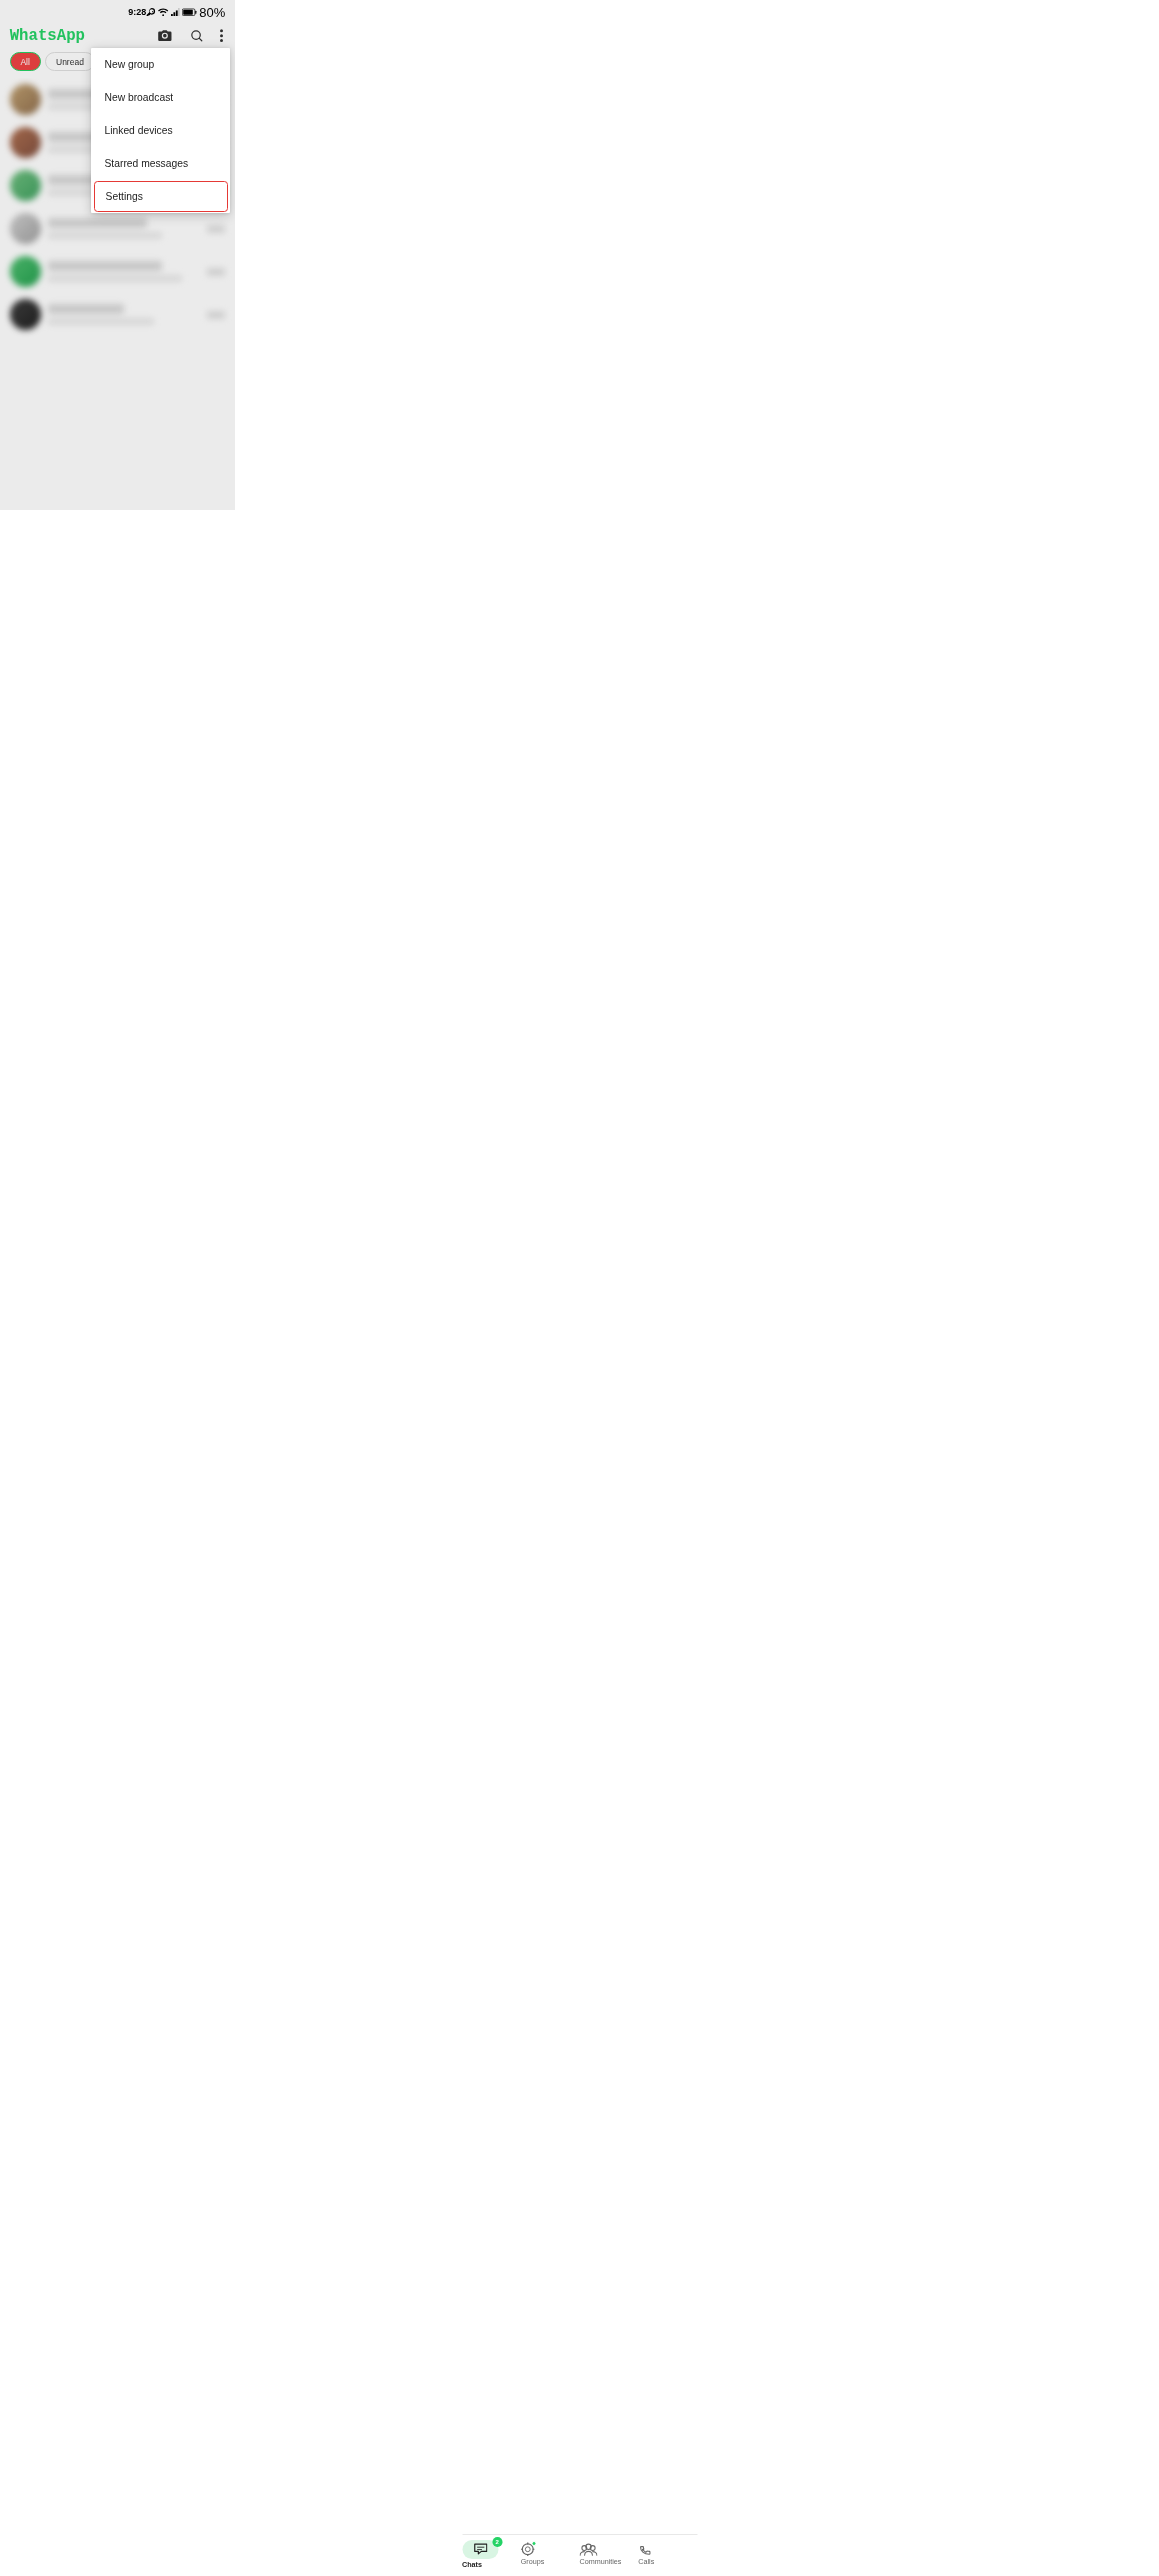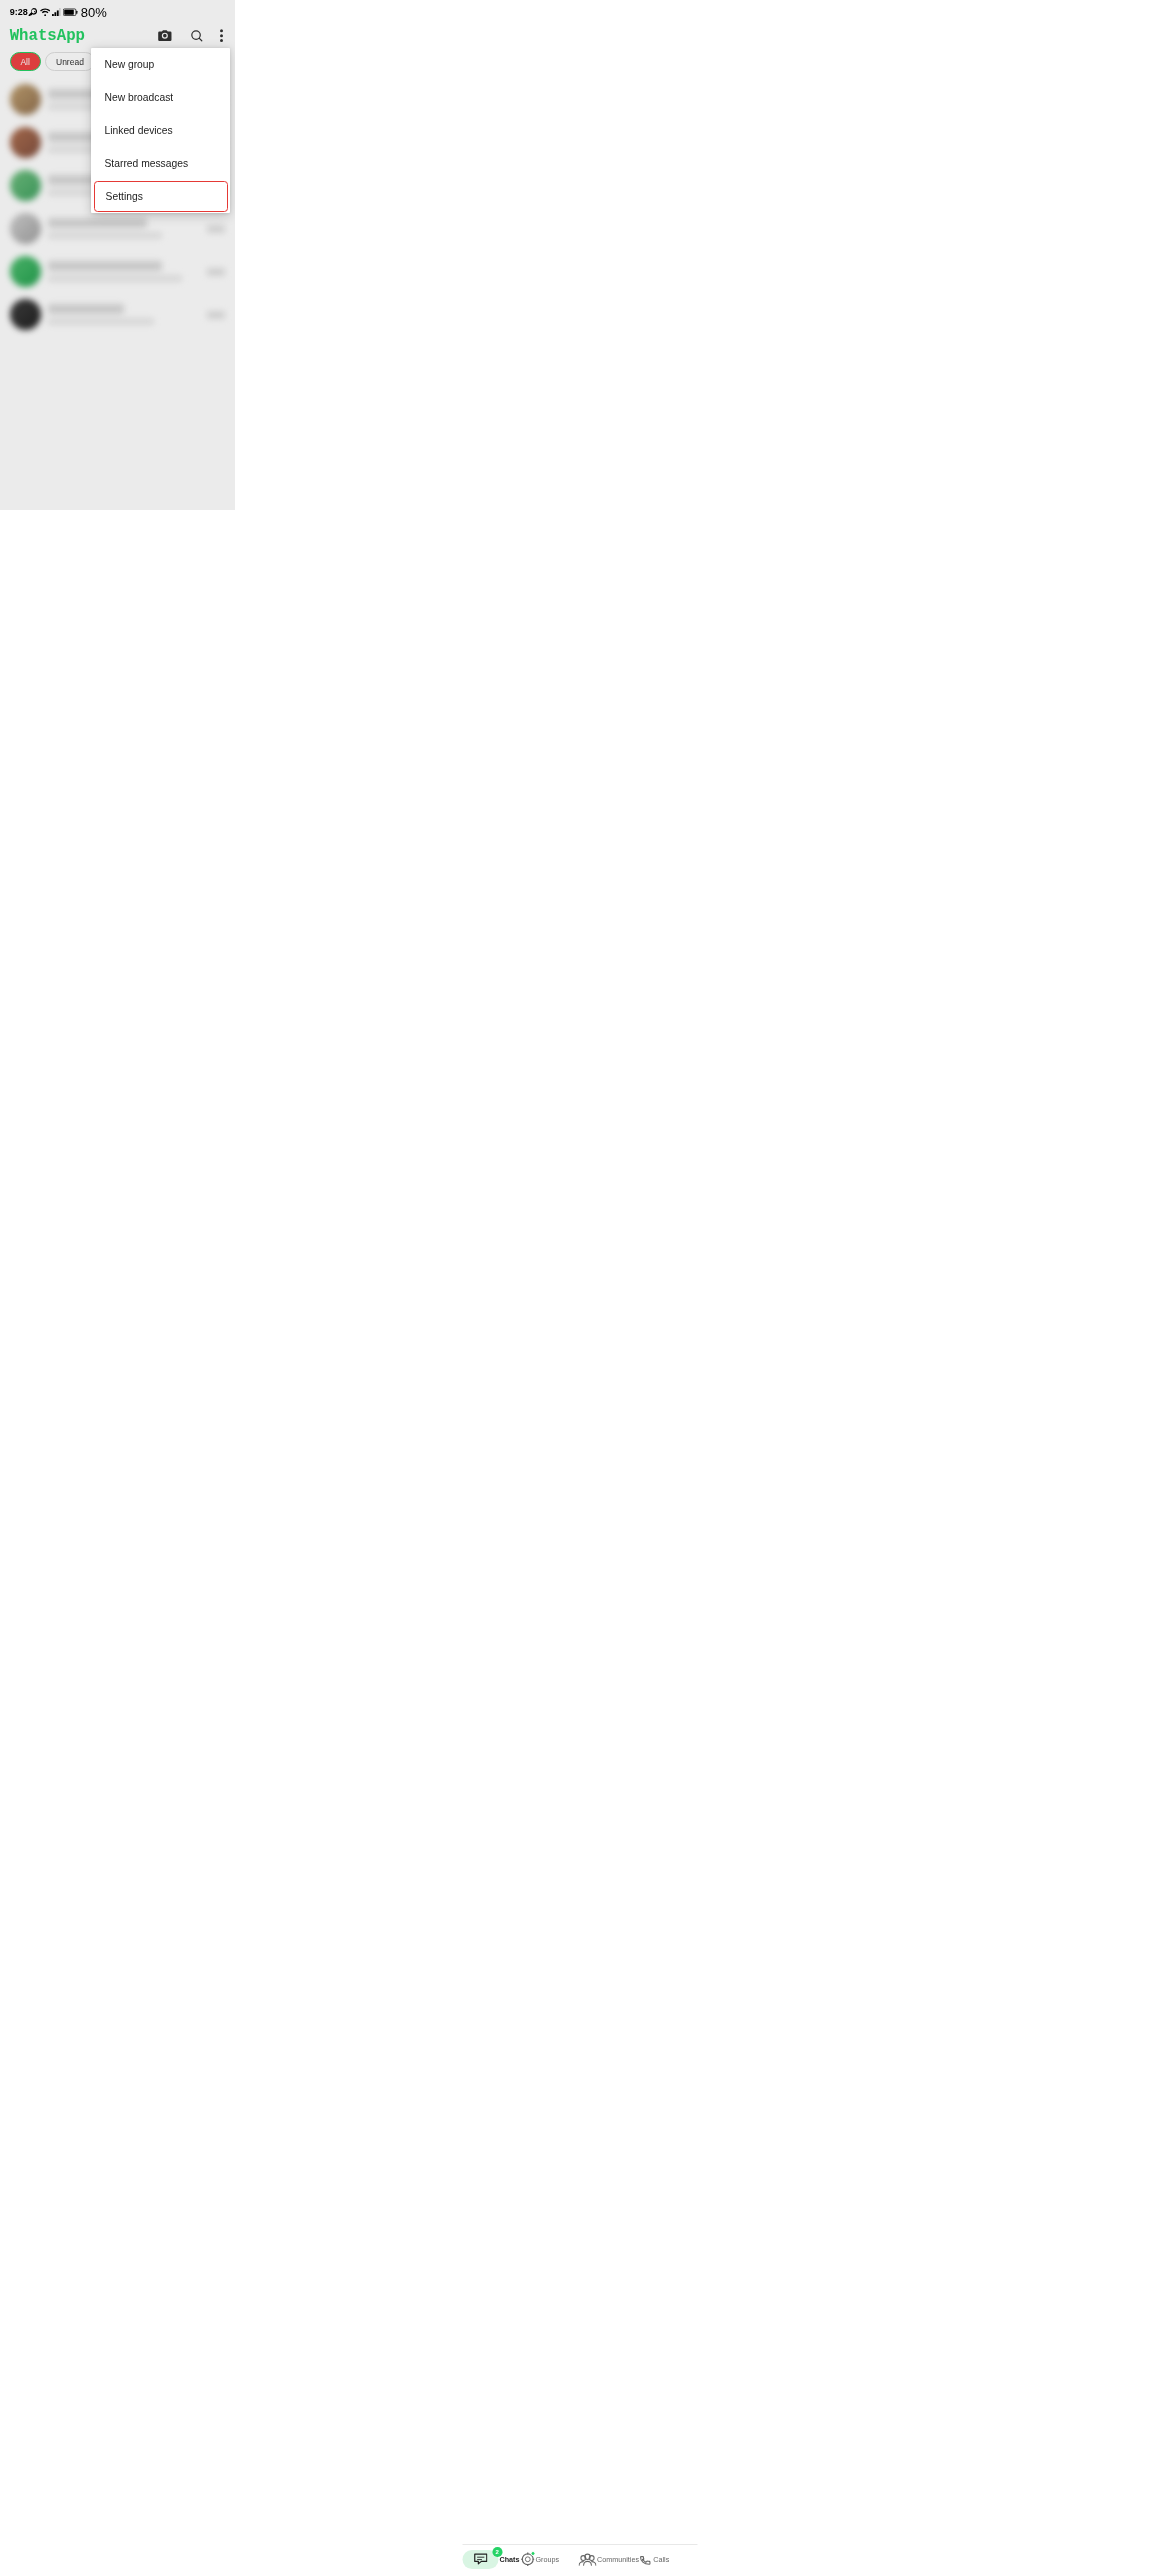--- a/index.html
+++ b/index.html
@@ -10,21 +10,21 @@
       min-height: 510px;
       background: #fff;
       font-family: 'Helvetica Neue', Arial, sans-serif;
       position: relative;
       overflow-x: hidden;
     }
 
     
     .status-bar {
       display: flex;
-      justify-content: flex-start;
+      justify-content: flex-end;
       align-items: center;
       padding: 4.8px 9.7px 2.4px;
       height: 22px;
     }
     .status-time {
       font-size: 9px;
       font-weight: 600;
       color: #000;
     }
     .status-icons {
@@ -174,22 +174,22 @@
       background: #fff;
       border-top: 0.6px solid #e8e8e8;
       display: flex;
       align-items: center;
       justify-content: space-around;
       padding: 4.8px 0 7.2px;
       z-index: 100;
     }
     .nav-item {
       display: flex;
-      flex-direction: row;
-      align-items: center;
+      flex-direction: column;
+      align-items: flex-start;
       gap: 1px;
       cursor: pointer;
       flex: 1;
     }
     .nav-icon-wrap {
       position: relative;
       display: flex;
       align-items: center;
       justify-content: center;
     }

